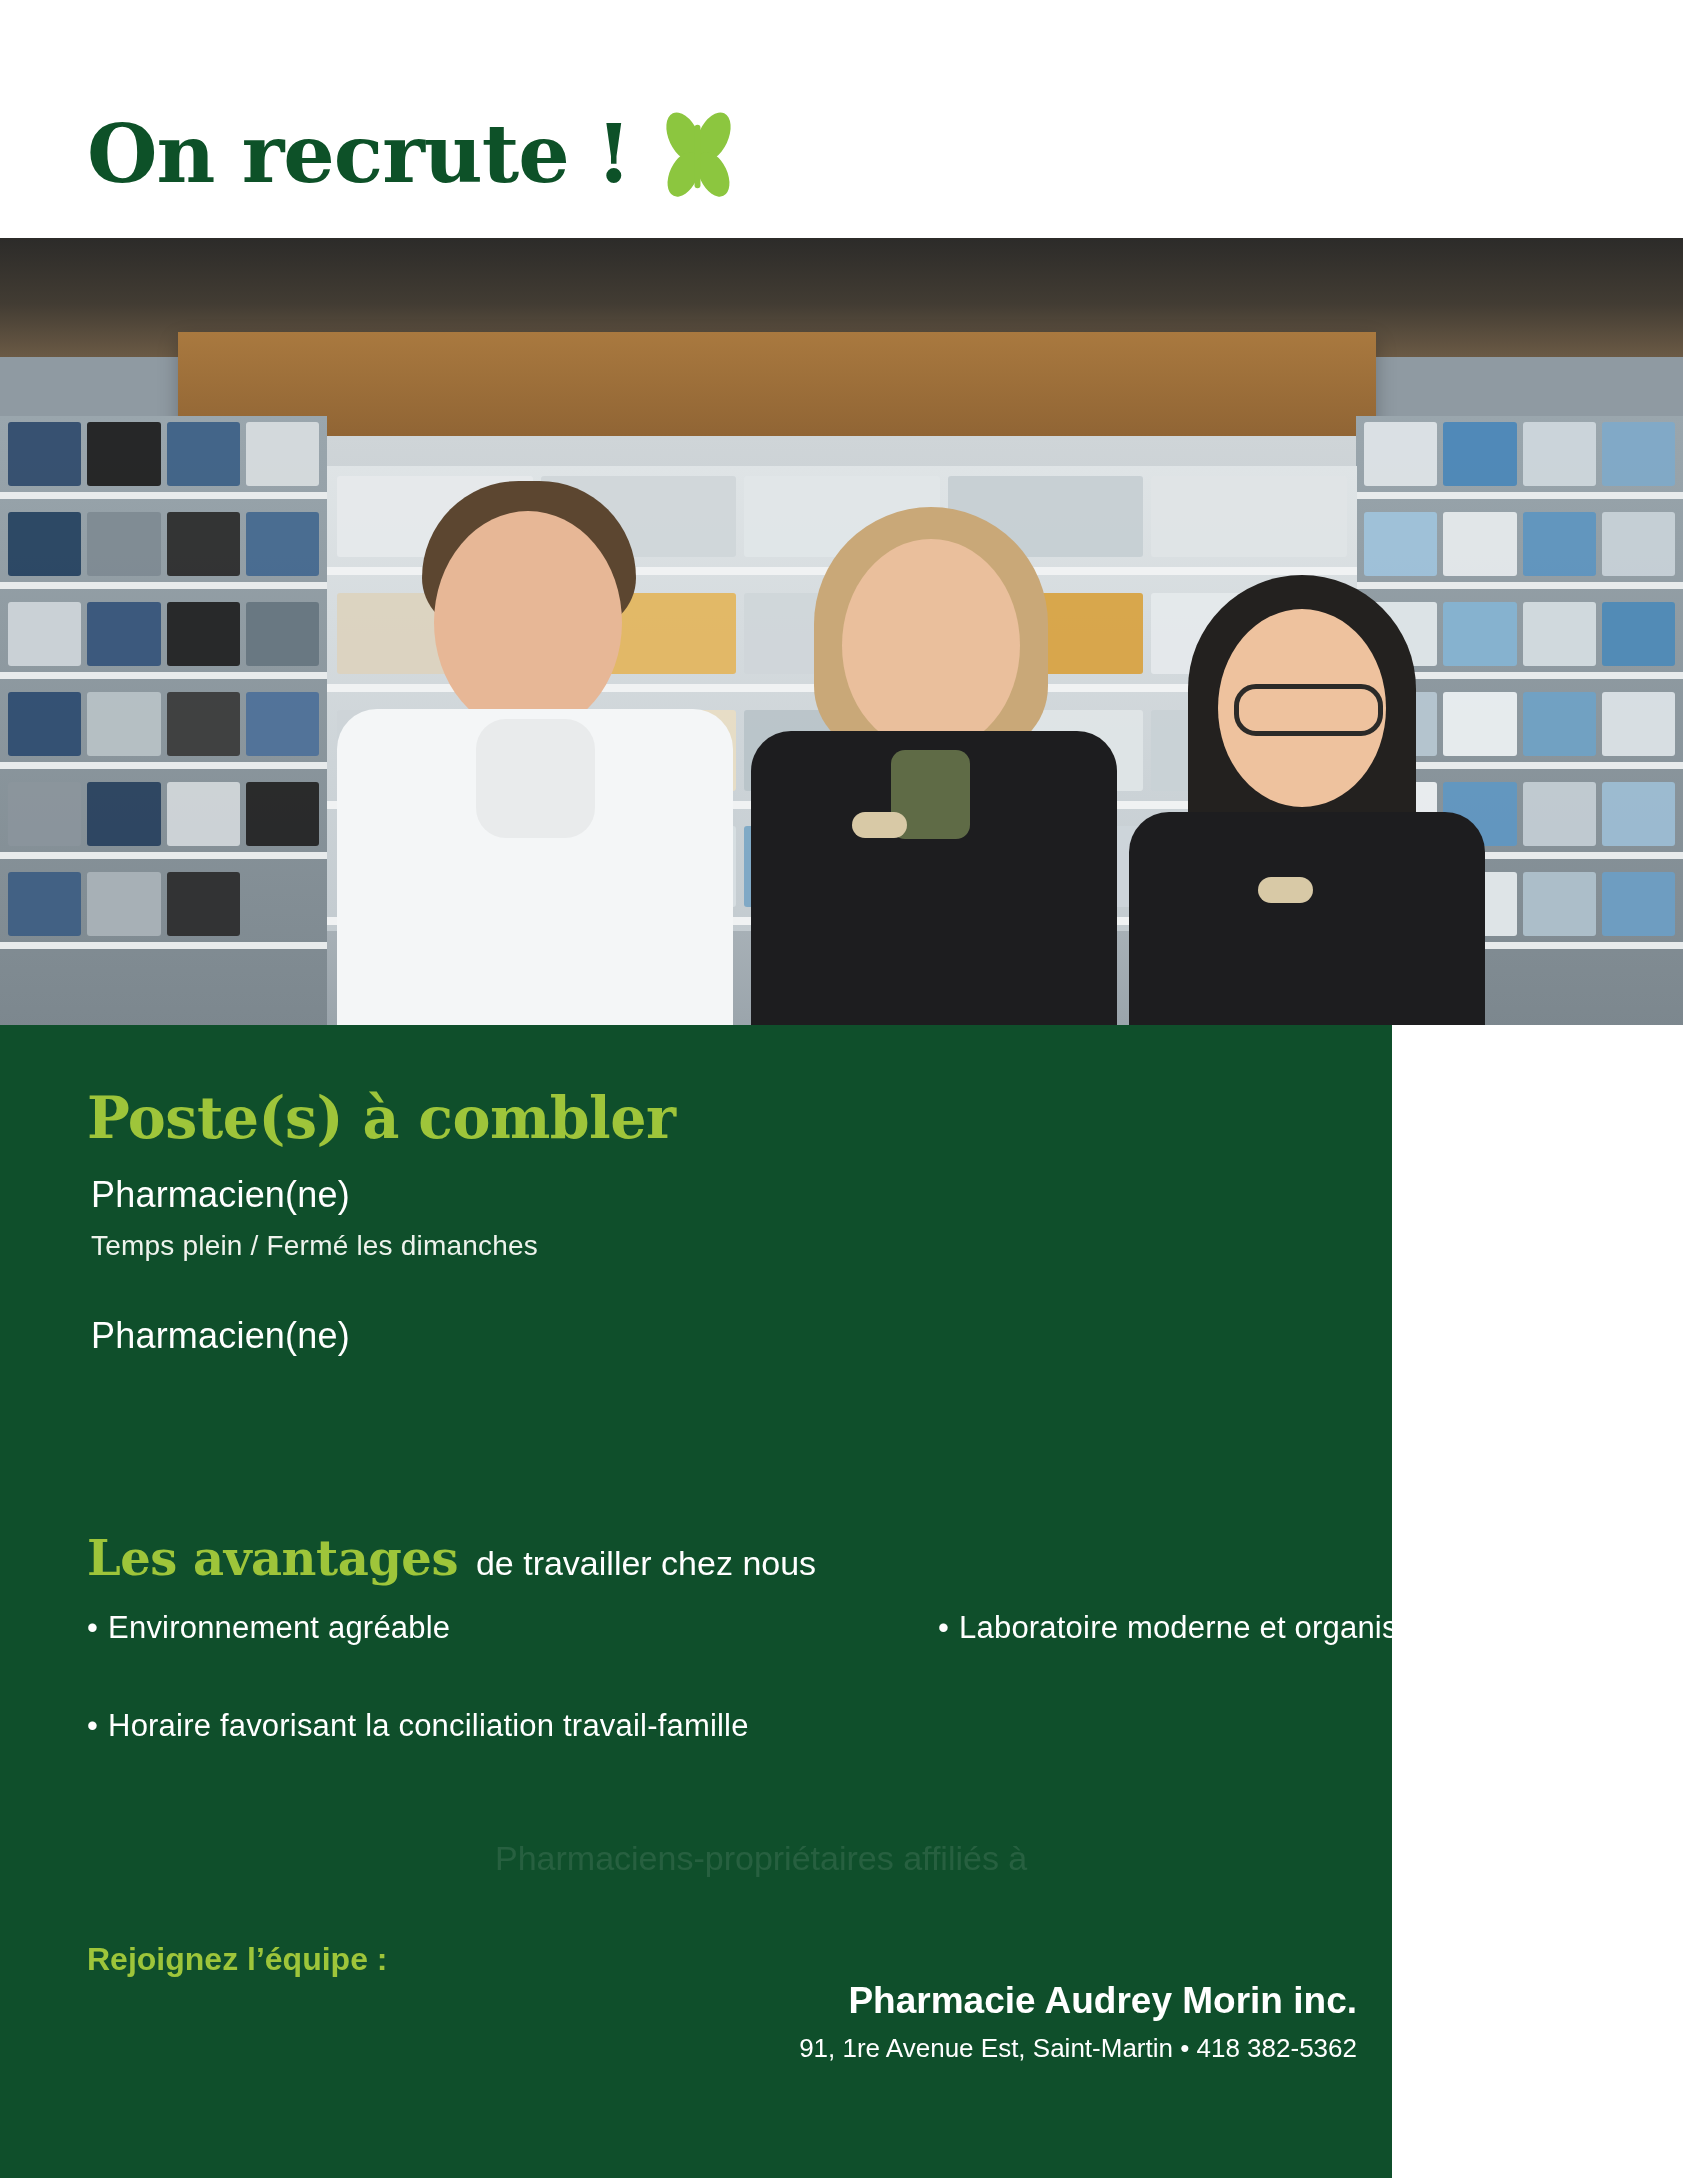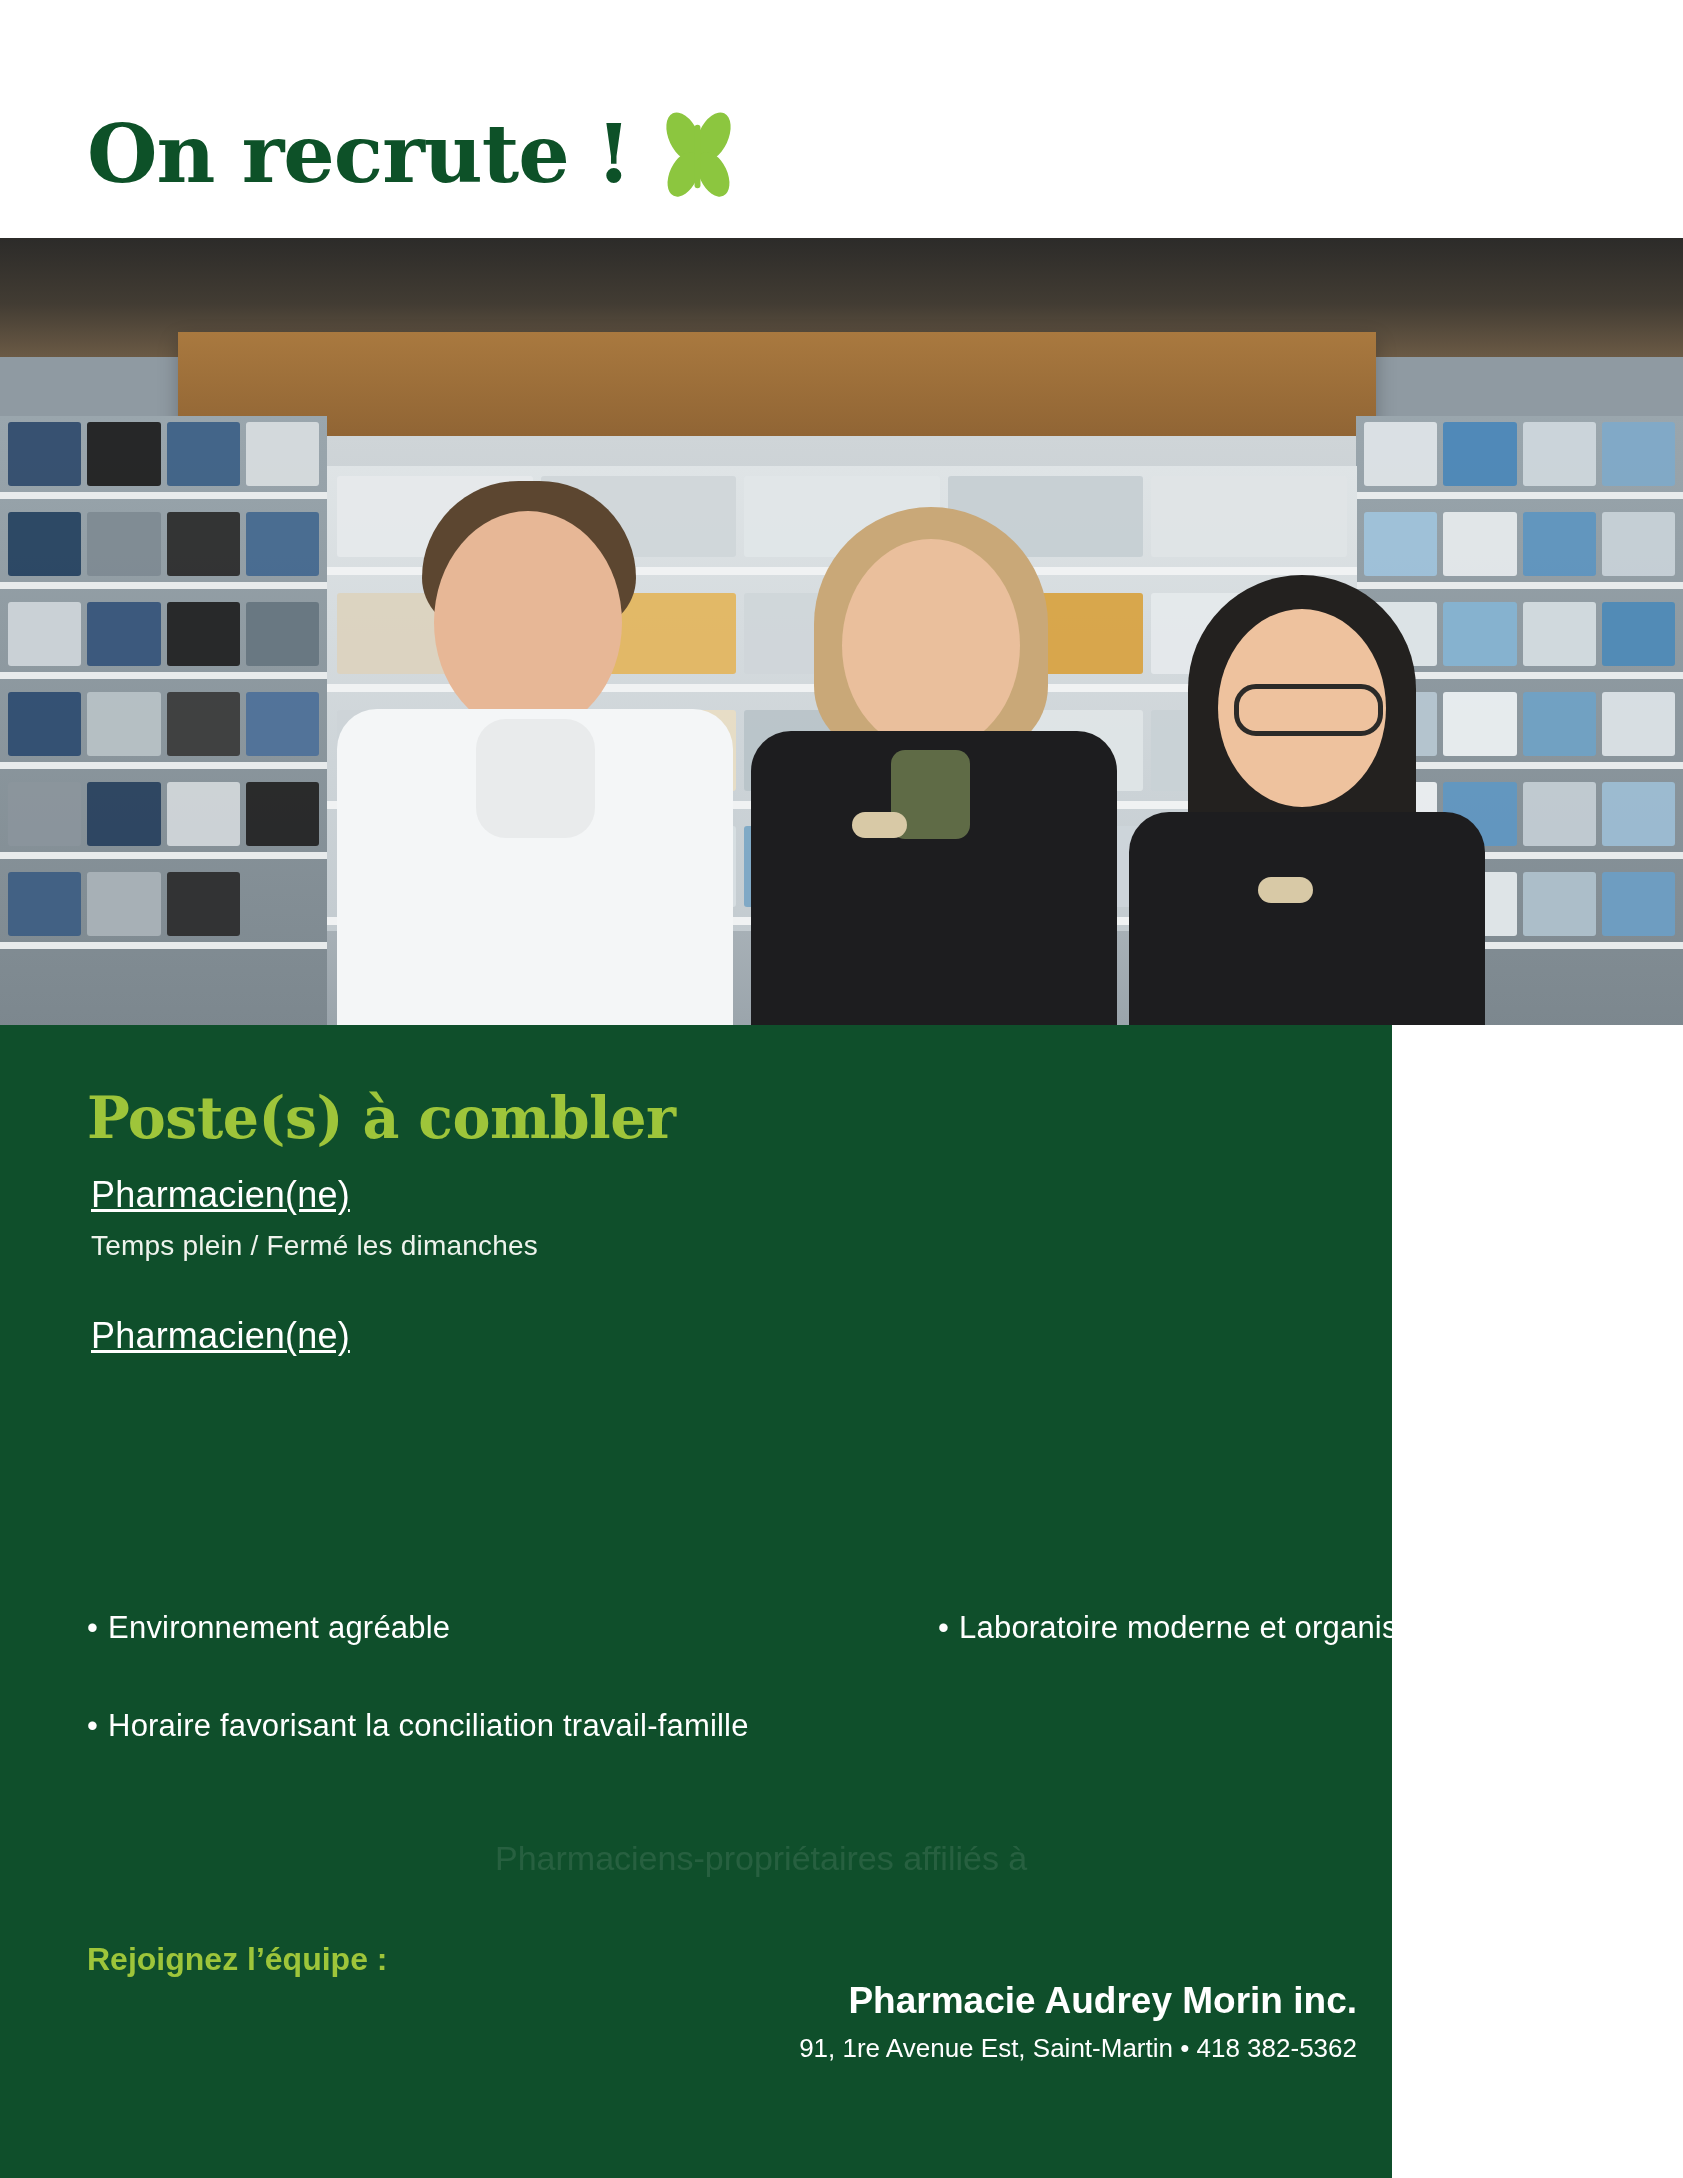--- a/index.html
+++ b/index.html
@@ -146,21 +146,21 @@
 
   .poste-title {
     position: absolute;
     left: 87px;
     top: 59px;
     font-size: 57px;
   }
 
   .job-list { position: absolute; left: 91px; top: 149px; width: 891px; }
   .job { margin-bottom: 53px; }
-  .job-name { font-size: 36px; font-weight: 400; color: #ffffff; letter-spacing: 0.2px; text-decoration: underline; }
+  .job-name { font-size: 36px; font-weight: 400; color: #ffffff; letter-spacing: 0.2px; }
   .job-detail { font-size: 28px; color: #eef3ec; margin-top: 14px; letter-spacing: 0.2px; }
 
   .avantages-row {
     position: absolute;
     left: 87px;
     top: 505px;
     display: flex;
     align-items: baseline;
     gap: 18px;
   }
@@ -424,20 +424,24 @@
     <div class="job-list">
       <div class="job">
         <div class="job-name">Pharmacien(ne)</div>
         <div class="job-detail">Temps plein / Fermé les dimanches</div>
       </div>
       <div class="job">
         <div class="job-name">Pharmacien(ne)</div>
       </div>
     </div>
 
+    <div class="avantages-row">
+      <div class="section-title avantages-title">Les avantages</div>
+      <div class="avantages-sub">de travailler chez nous</div>
+    </div>
 
     <div class="benefits">
       <div class="benefit">
         <span class="dot">•</span><span>Environnement agréable</span>
       </div>
       <div class="benefit">
         <span class="dot">•</span><span>Laboratoire moderne et organisé</span>
       </div>
       <div class="benefit">
         <span class="dot">•</span><span>Horaire favorisant la conciliation travail-famille</span>

